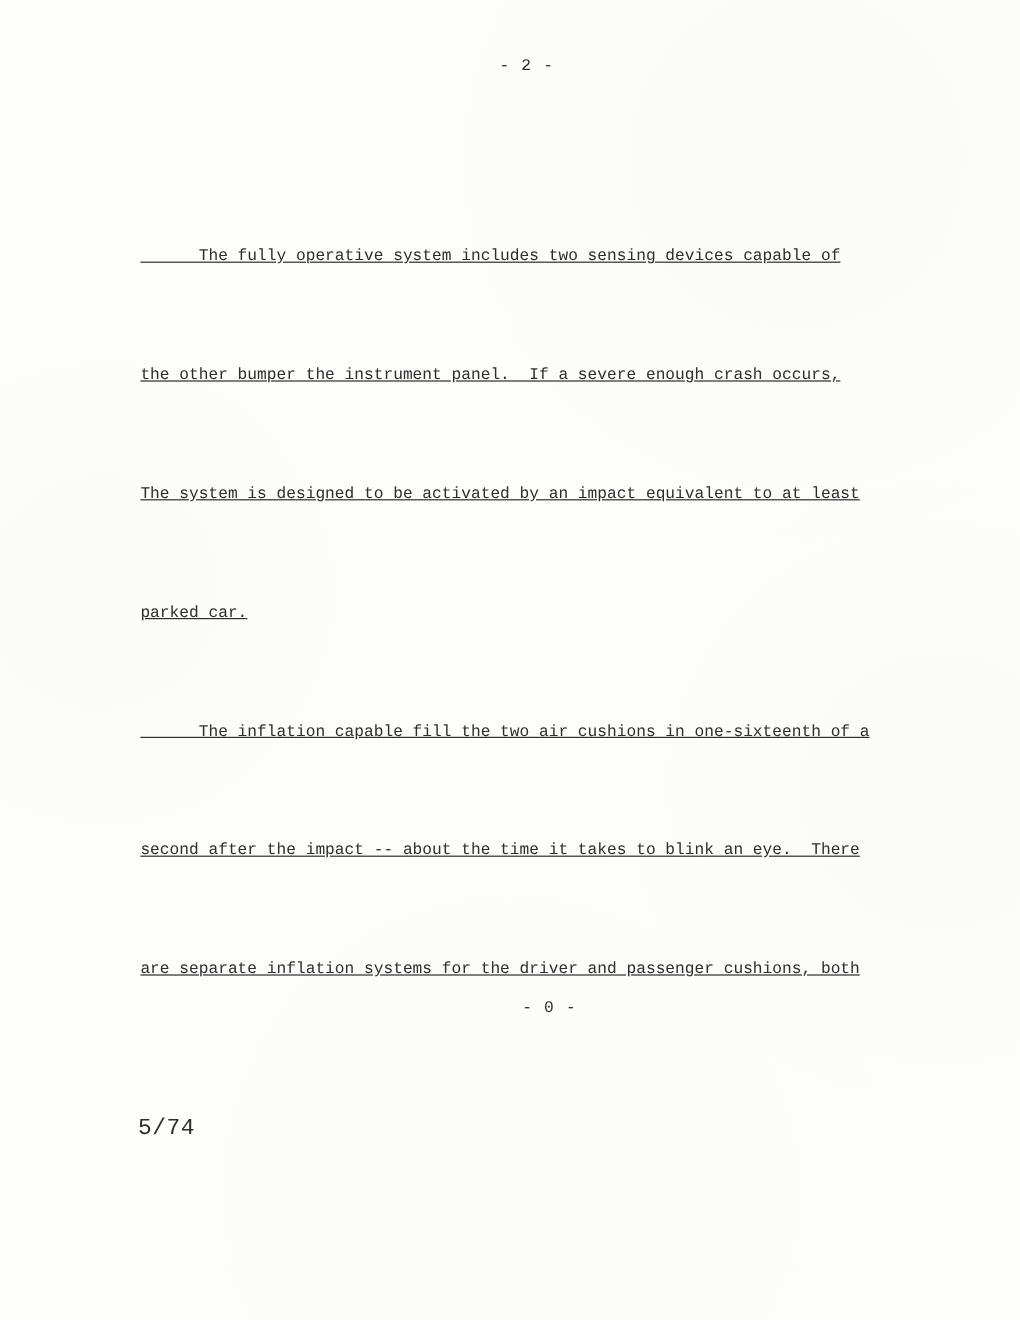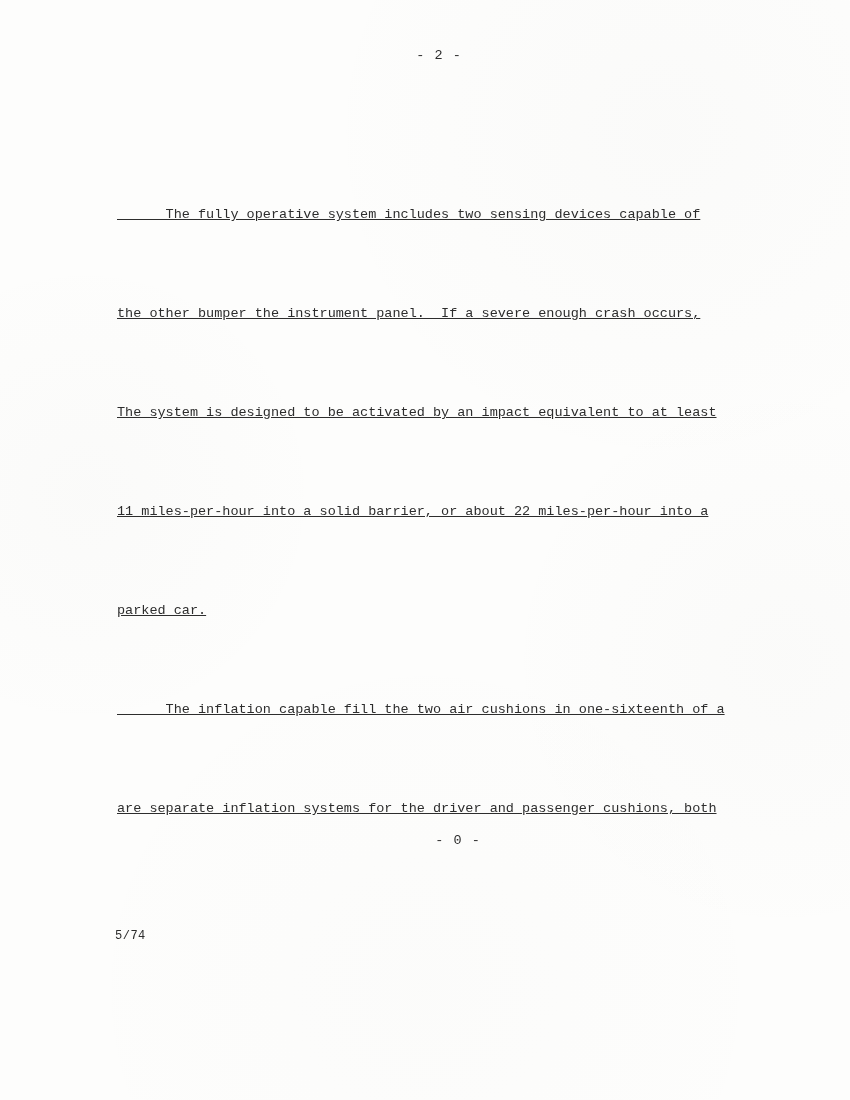--- a/index.html
+++ b/index.html
@@ -53,39 +53,39 @@
     box-sizing: border-box;
     text-align: center;
     font-size: 13.5px;
     letter-spacing: 1px;
     white-space: pre;
   }
   .footer-code {
     position: absolute;
     top: 929px;
     left: 115px;
-    font-size: 12px;
+    font-size: 19px;
     letter-spacing: 0.5px;
     white-space: pre;
   }
 </style>
 </head>
 <body>
 
 <div class="page">
 
   <div class="page-number">- 2 -</div>
 
   <div class="body-text">
     <div class="line">      The fully operative system includes two sensing devices capable of</div>
     <div class="line">the other bumper the instrument panel.  If a severe enough crash occurs,</div>
     <div class="line">The system is designed to be activated by an impact equivalent to at least</div>
-    <div class="line">11 miles-per-hour into a solid barrier, or about 22 miles-per-hour into a</div>
     <div class="line">parked car.</div>
     <div class="line">      The inflation capable fill the two air cushions in one-sixteenth of a</div>
+    <div class="line">second after the impact -- about the time it takes to blink an eye.  There</div>
     <div class="line">are separate inflation systems for the driver and passenger cushions, both</div>
     
     
     
     
     
     
     
     
     

